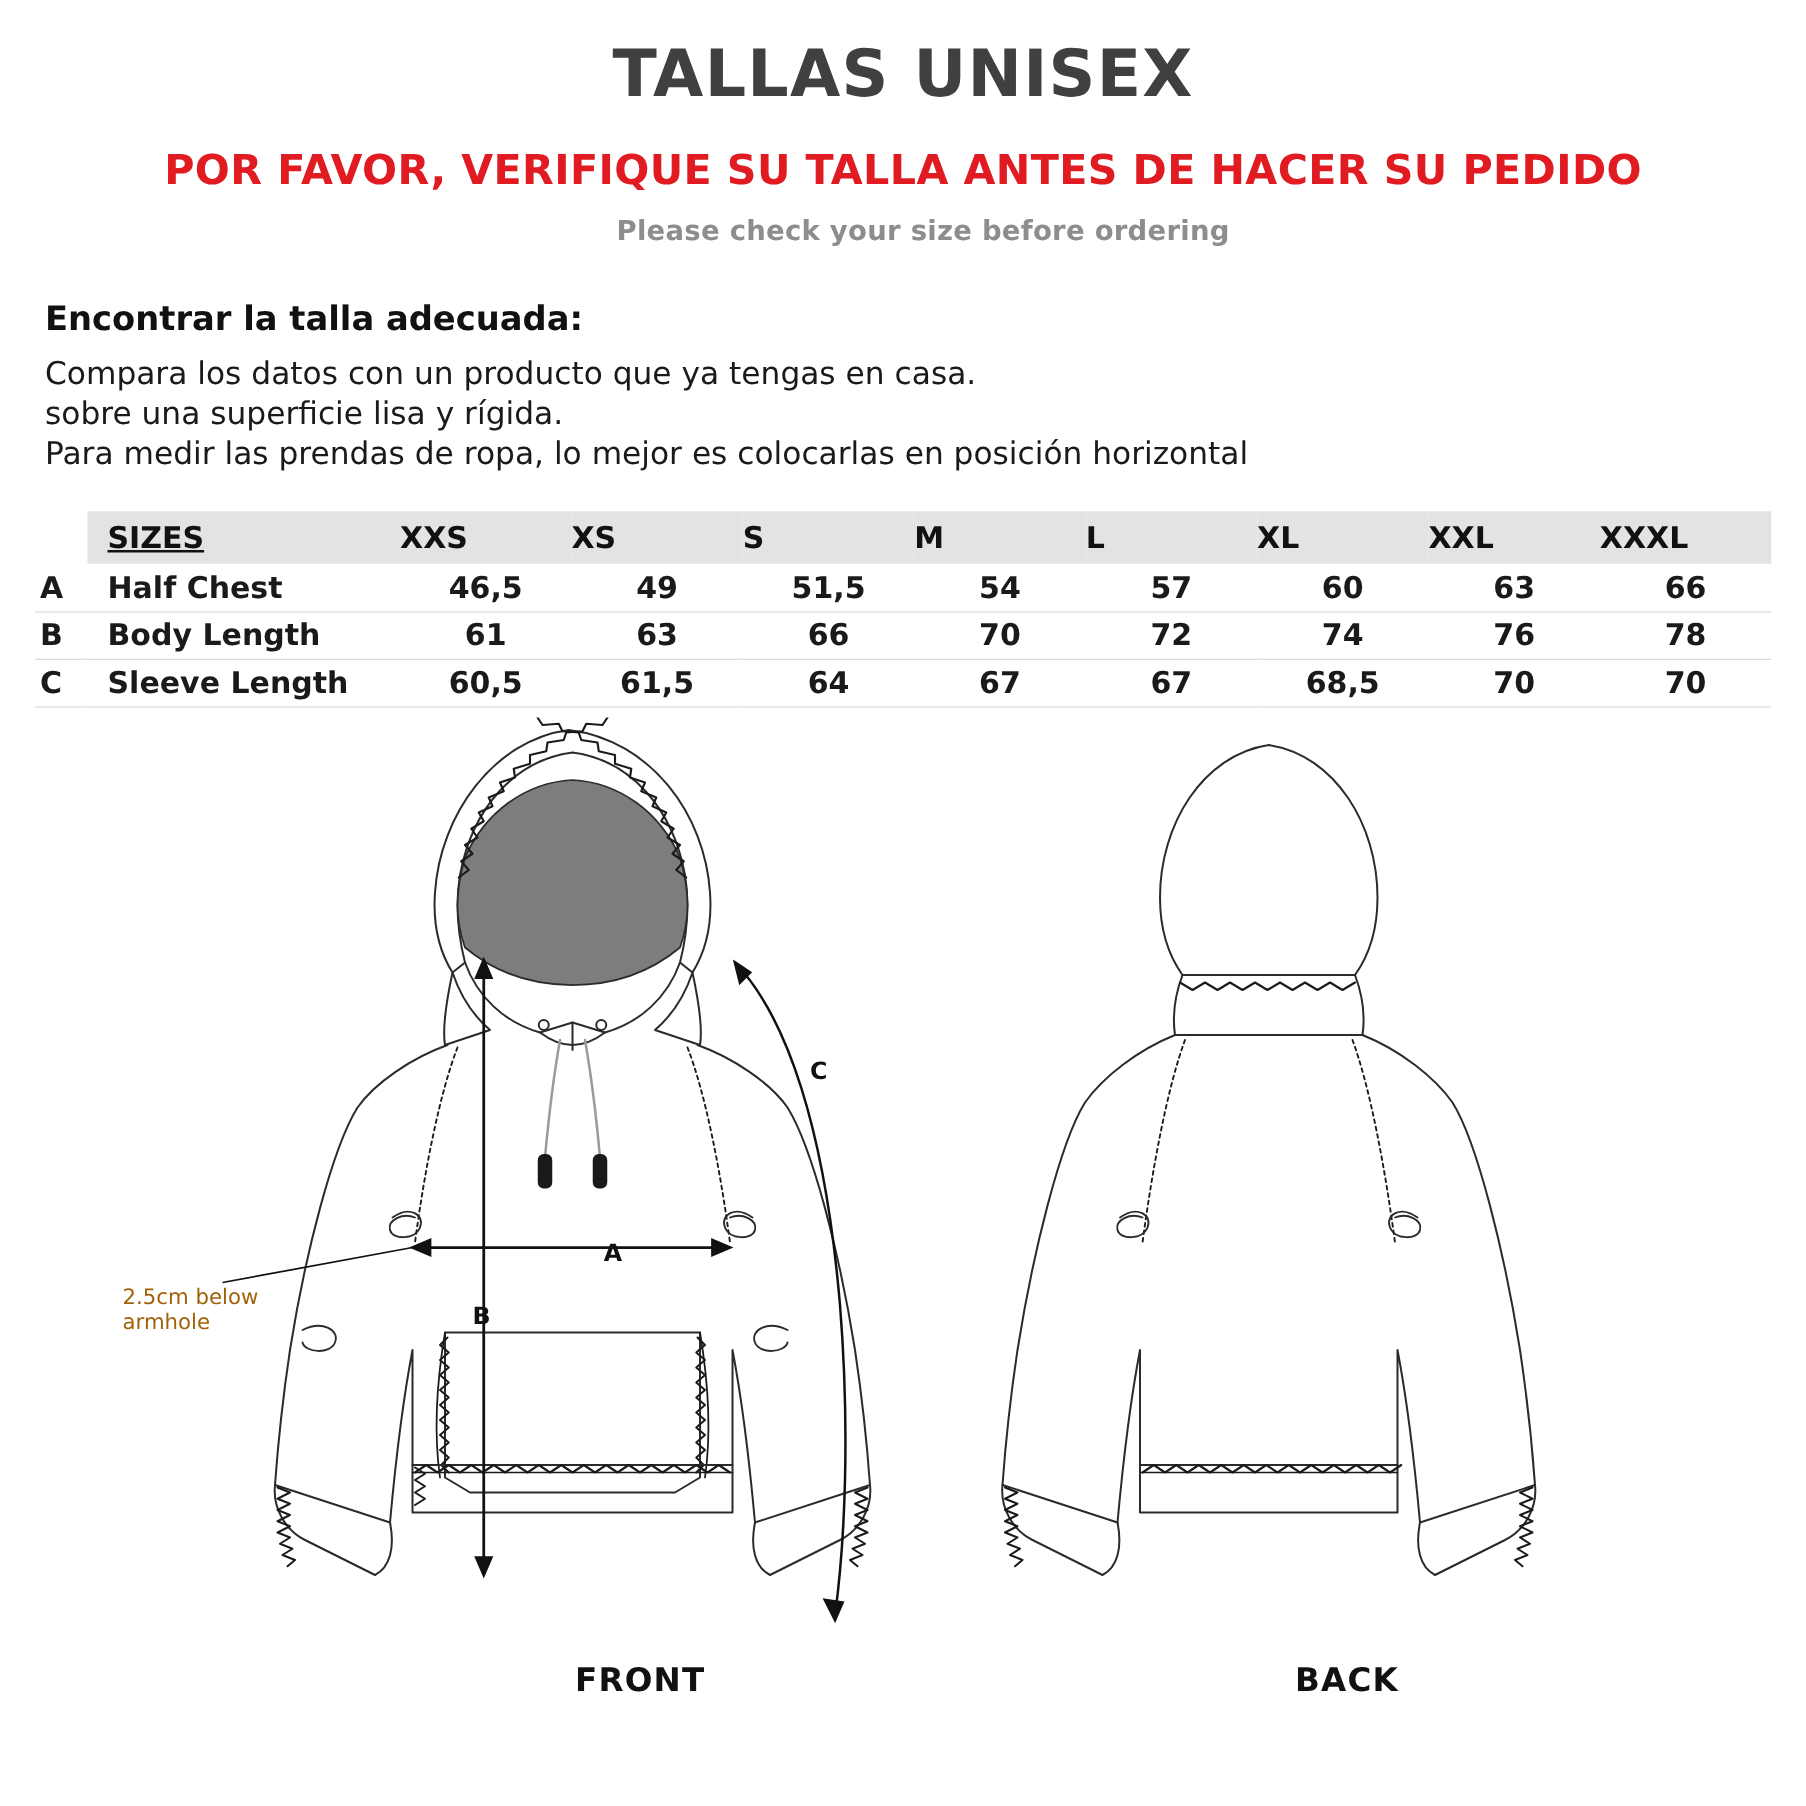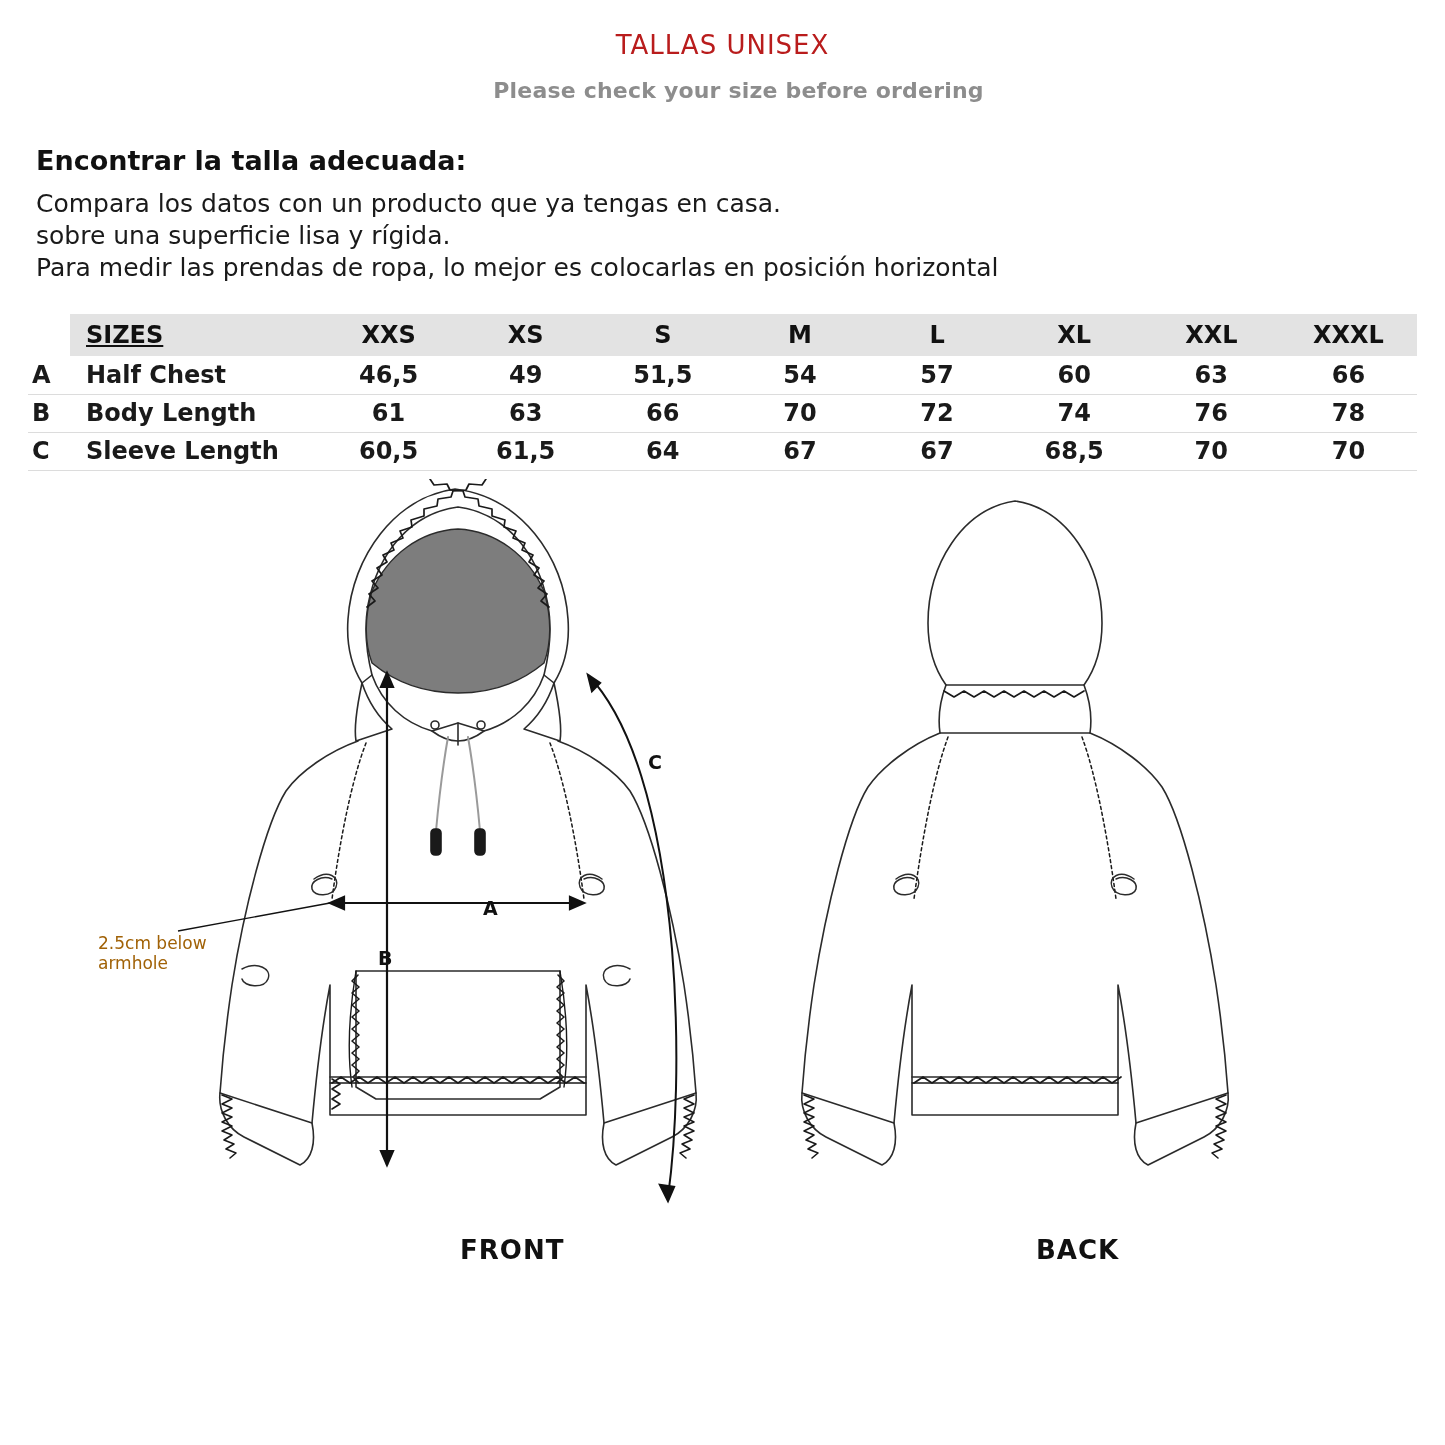--- a/index.html
+++ b/index.html
@@ -10,25 +10,25 @@
     background: #ffffff;
     font-family: "DejaVu Sans", "Liberation Sans", sans-serif;
     color: #1a1a1a;
     overflow: hidden;
     position: relative;
   }
   .page { width: 1445px; height: 1445px; position: relative; }
 
   .title {
     text-align: center;
-    font-size: 26px;
-    font-weight: normal;
+    font-size: 52px;
+    font-weight: bold;
     letter-spacing: 1px;
     margin-top: 30px;
-    color: #b91c1c;
+    color: #404040;
   }
   .subtitle-red {
     text-align: center;
     font-size: 33px;
     font-weight: bold;
     color: #e01b22;
     margin-top: 26px;
     letter-spacing: 0.3px;
   }
   .subtitle-gray {
@@ -67,21 +67,21 @@
   }
   .size-table th, .size-table td {
     padding: 0;
     height: 38px;
     font-size: 24px;
     vertical-align: middle;
   }
   .size-table thead th {
     background: #e3e3e3;
     font-weight: bold;
-    text-align: center;
+    text-align: left;
     color: #111;
     height: 42px;
   }
   .size-table thead th.col-letter { background: #ffffff; width: 42px; }
   .size-table thead th.col-label {
     text-align: left;
     padding-left: 16px;
     width: 250px;
     text-decoration: underline;
   }
@@ -139,20 +139,21 @@
   .letter-A { left: 483px; top: 418px; }
   .letter-B { left: 378px; top: 468px; }
   .letter-C { left: 648px; top: 272px; }
 </style>
 </head>
 <body>
 
 <div class="page">
 
   <div class="title">TALLAS UNISEX</div>
+  <div class="subtitle-red">POR FAVOR, VERIFIQUE SU TALLA ANTES DE HACER SU PEDIDO</div>
   <div class="subtitle-gray">Please check your size before ordering</div>
 
   <div class="howto">
     <div class="howto-title">Encontrar la talla adecuada:</div>
     <div class="howto-line">Compara los datos con un producto que ya tengas en casa.</div>
     <div class="howto-line">sobre una superficie lisa y rígida.</div>
     <div class="howto-line">Para medir las prendas de ropa, lo mejor es colocarlas en posición horizontal</div>
   </div>
 
   <table class="size-table">

